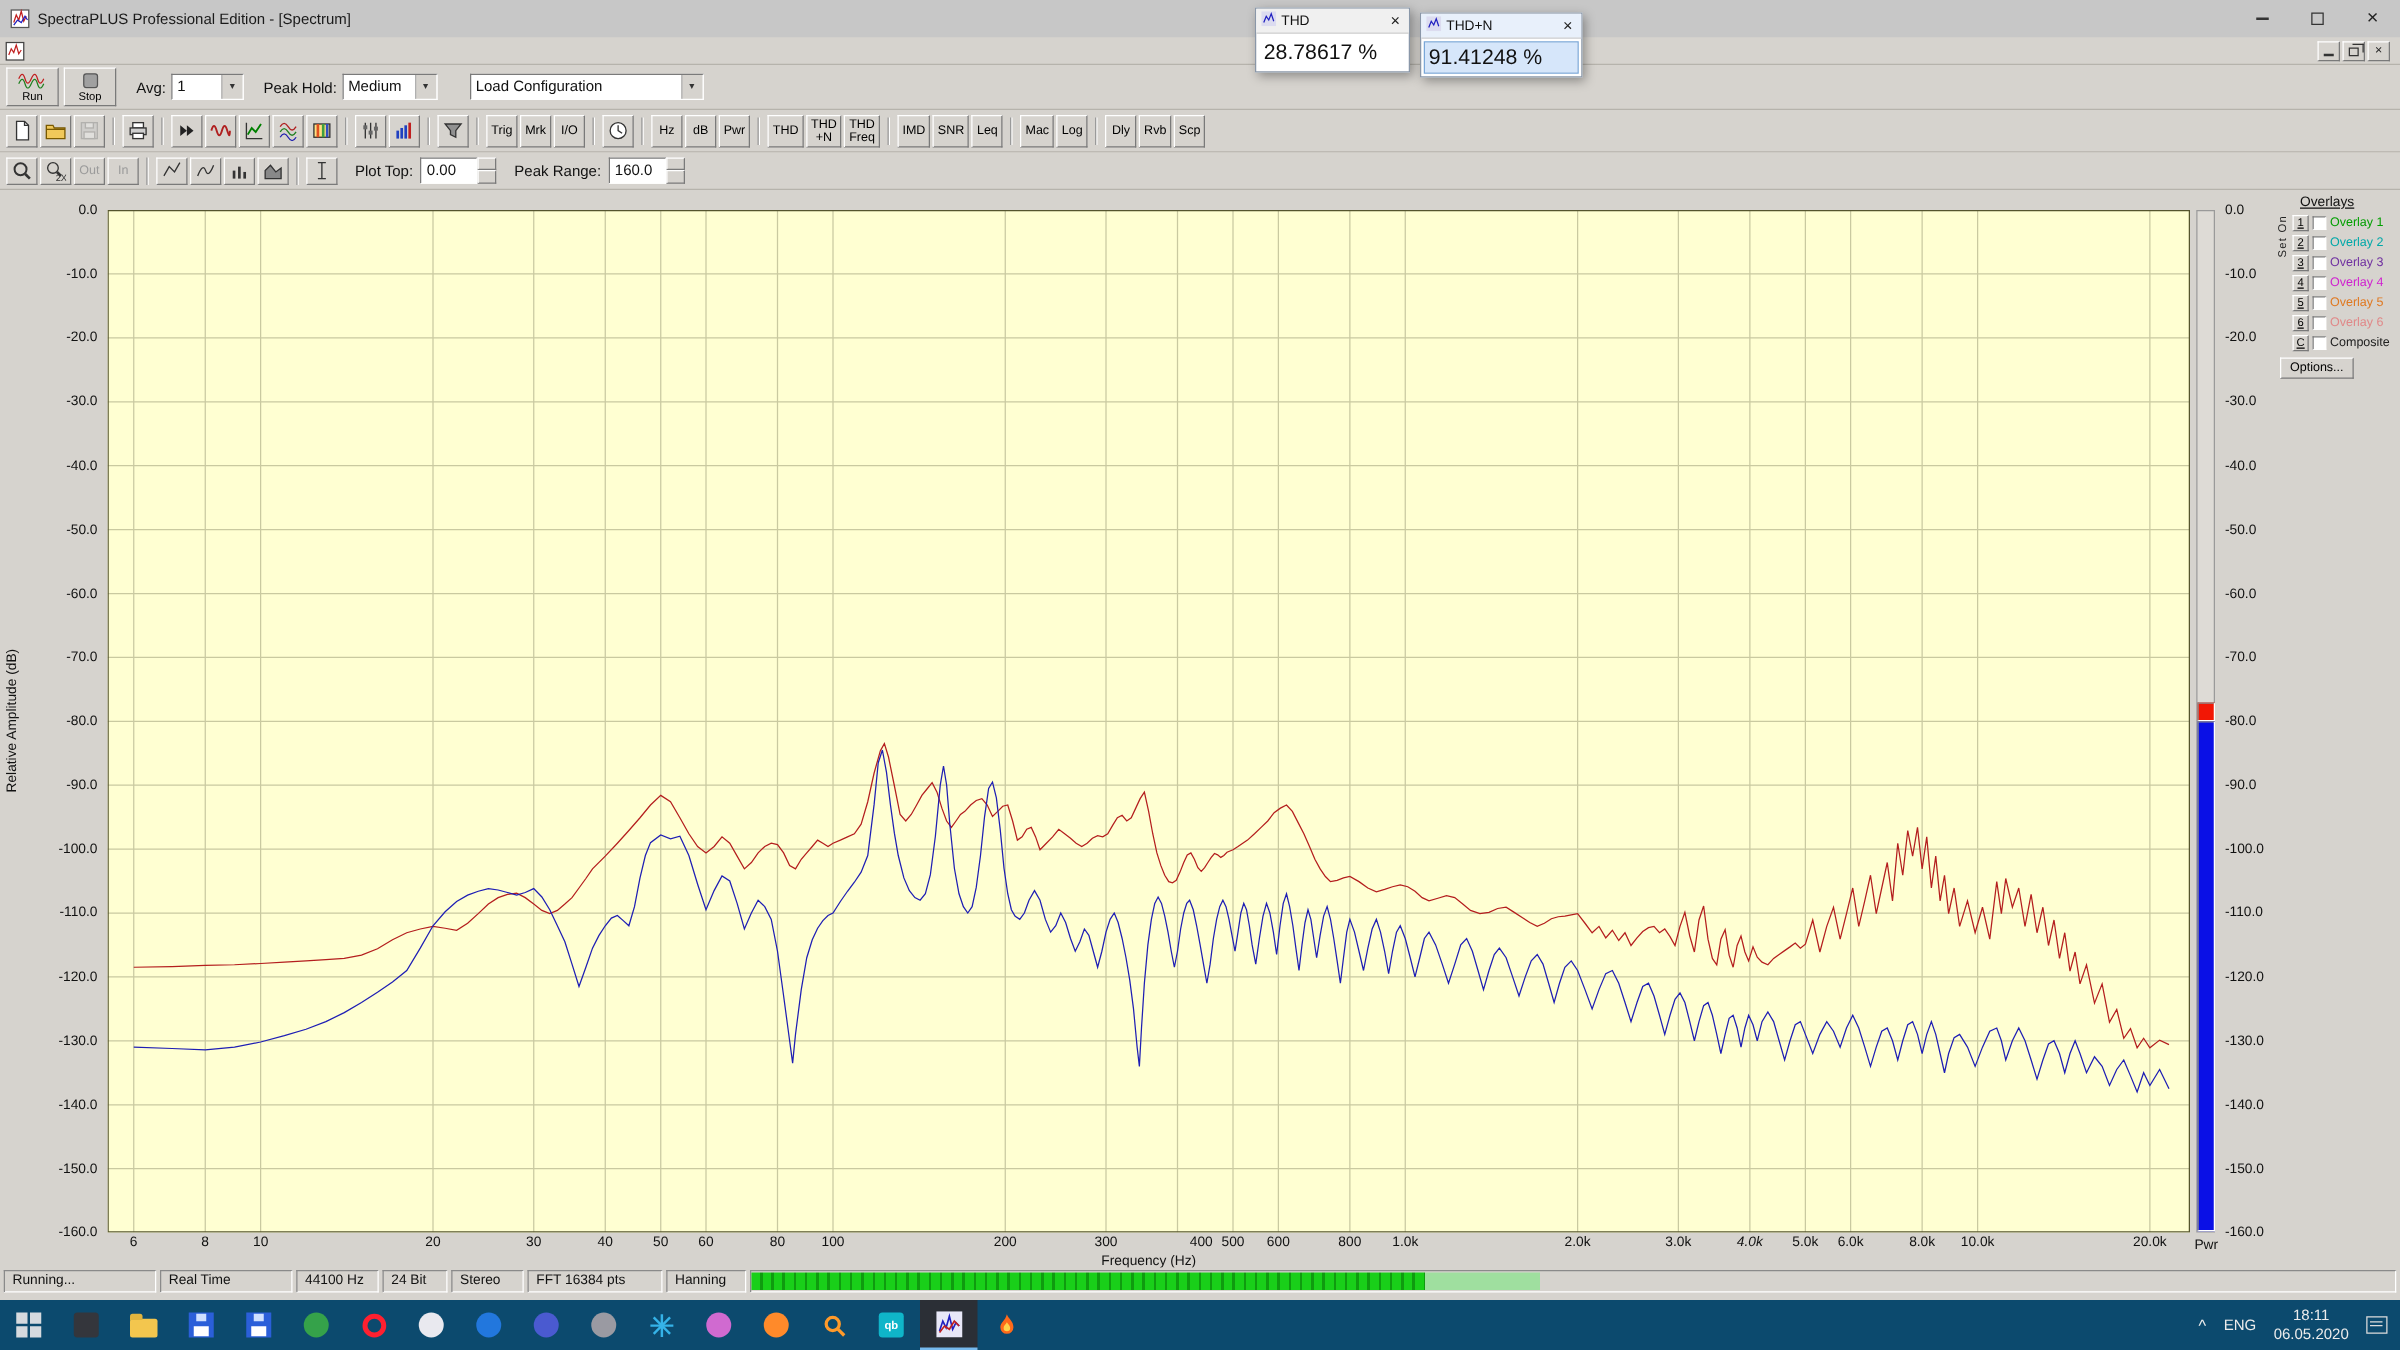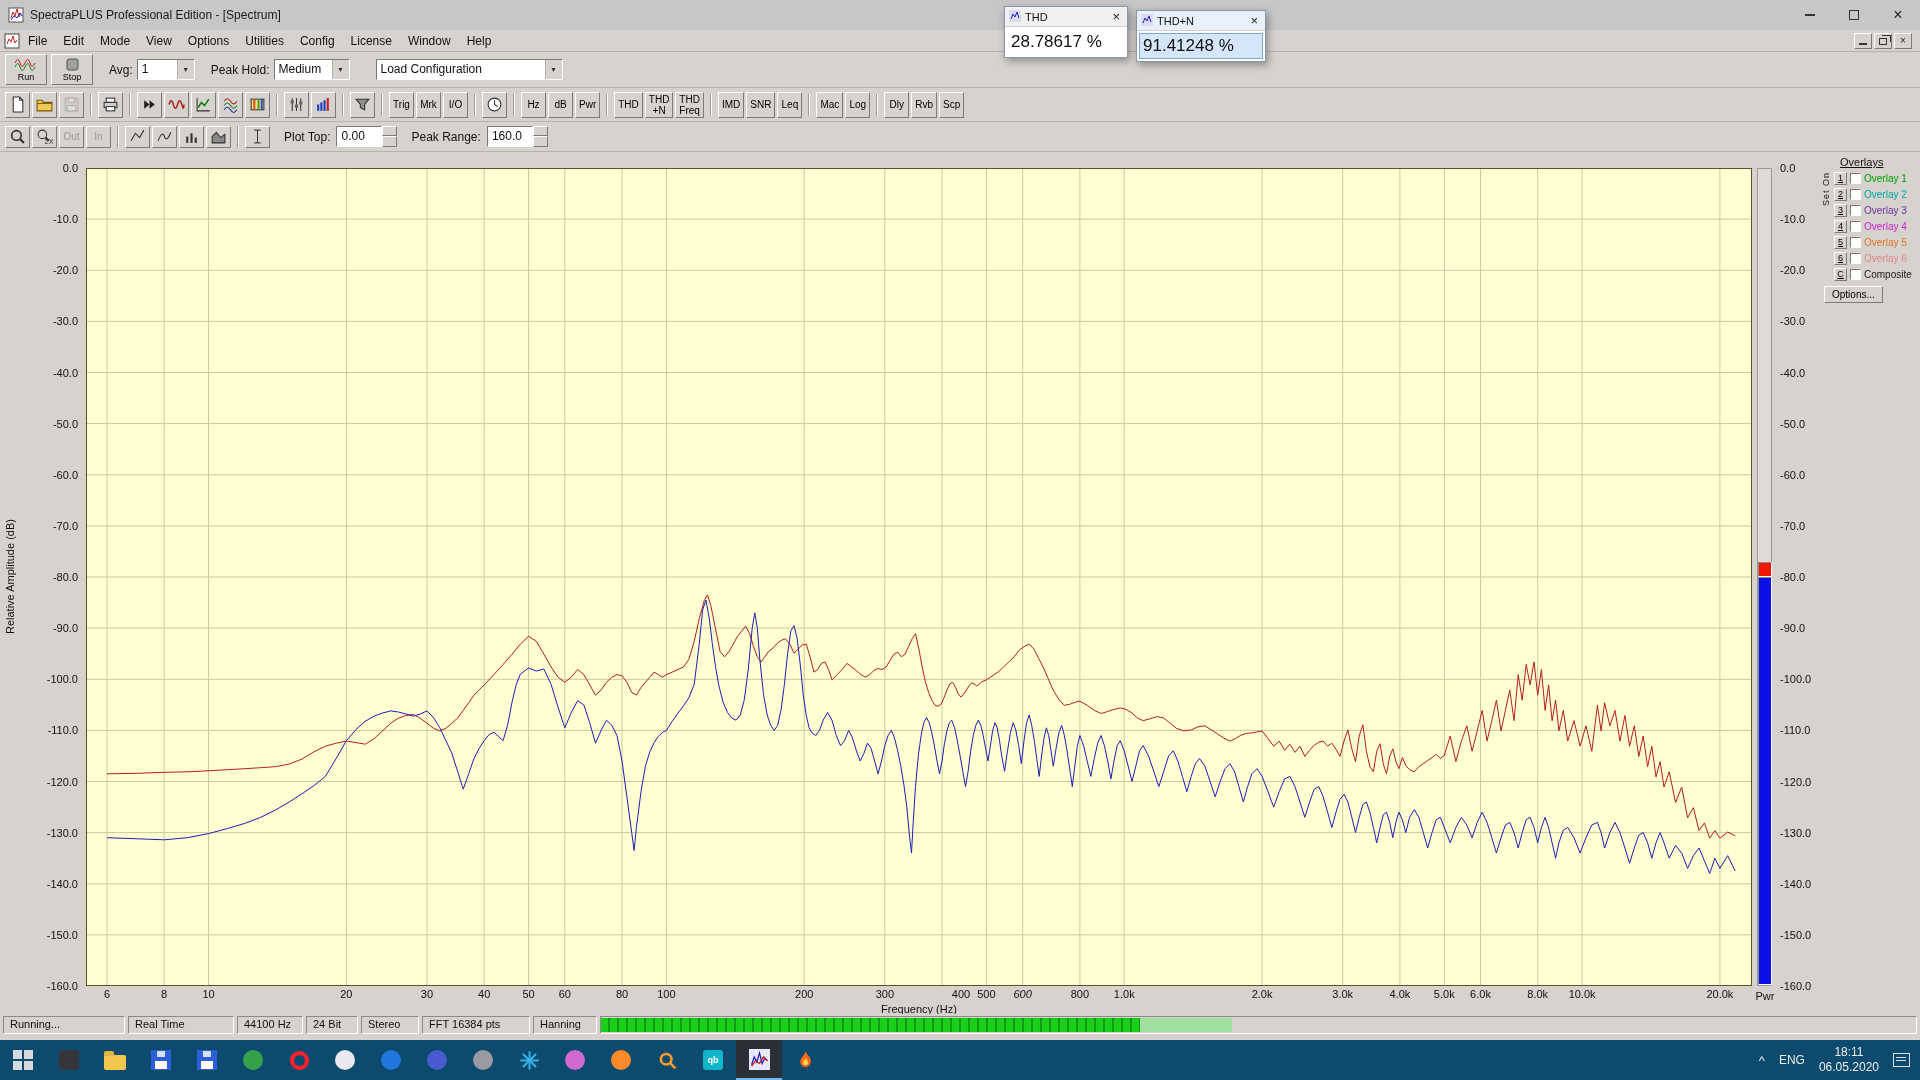--- a/index.html
+++ b/index.html
@@ -132,32 +132,20 @@
     </span>
   </div>
 
   <div class="menubar">
     <span class="mdi-icon">
         <svg viewBox="0 0 16 16">
           <rect x="1" y="1" width="14" height="14" fill="#fff" stroke="#444"></rect>
           <path d="M3 11l2-5 2 3 2-6 2 7 2-3" stroke="#c02020" fill="none"></path>
         </svg>
       </span>
-    <nav id="menu-items" style="display:flex">
-        <span class="menu-item">File</span>
-        <span class="menu-item">Edit</span>
-        <span class="menu-item">Mode</span>
-        <span class="menu-item">View</span>
-        <span class="menu-item">Options</span>
-        <span class="menu-item">Utilities</span>
-        <span class="menu-item">Config</span>
-        <span class="menu-item">License</span>
-        <span class="menu-item">Window</span>
-        <span class="menu-item">Help</span>
-      </nav>
     <span class="mdi-btns">
       <span class="mdi-btn">
           <span class="bar"></span>
         </span>
       <span class="mdi-btn">
           <span class="ico-restore"></span>
         </span>
       <span class="mdi-btn">×</span>
     </span>
   </div>
@@ -422,26 +410,26 @@
         <span class="xtick" style="left: 20.467%;">30</span>
         <span class="xtick" style="left: 23.9006%;">40</span>
         <span class="xtick" style="left: 26.564%;">50</span>
         <span class="xtick" style="left: 28.7401%;">60</span>
         <span class="xtick" style="left: 32.1737%;">80</span>
         <span class="xtick" style="left: 34.837%;">100</span>
         <span class="xtick" style="left: 43.1101%;">200</span>
         <span class="xtick" style="left: 47.9495%;">300</span>
         <span class="xtick" style="left: 51.3832%; margin-left: 19px;">400</span>
         <span class="xtick" style="left: 54.0465%;">500</span>
-        <span class="xtick" style="left: 56.2226%; font-style: italic;">600</span>
+        <span class="xtick" style="left: 56.2226%;">600</span>
         <span class="xtick" style="left: 59.6562%;">800</span>
         <span class="xtick" style="left: 62.3196%;">1.0k</span>
         <span class="xtick" style="left: 70.5926%;">2.0k</span>
         <span class="xtick" style="left: 75.4321%;">3.0k</span>
-        <span class="xtick" style="left: 78.8657%;">4.0k</span>
+        <span class="xtick" style="left: 78.8657%; font-style: italic;">4.0k</span>
         <span class="xtick" style="left: 81.529%;">5.0k</span>
         <span class="xtick" style="left: 83.7051%;">6.0k</span>
         <span class="xtick" style="left: 87.1388%;">8.0k</span>
         <span class="xtick" style="left: 89.8021%;">10.0k</span>
         <span class="xtick" style="left: 98.0752%;">20.0k</span>
       </div>
     <div class="xlabel">Frequency (Hz)</div>
     <div class="meter">
       <div class="seg" id="meter-red" style="top: 48.125%; height: 1.875%; background: rgb(242, 23, 5);"></div>
       <div class="seg" id="meter-blue" style="top: 50%; height: 50%; background: rgb(10, 16, 230);"></div>

